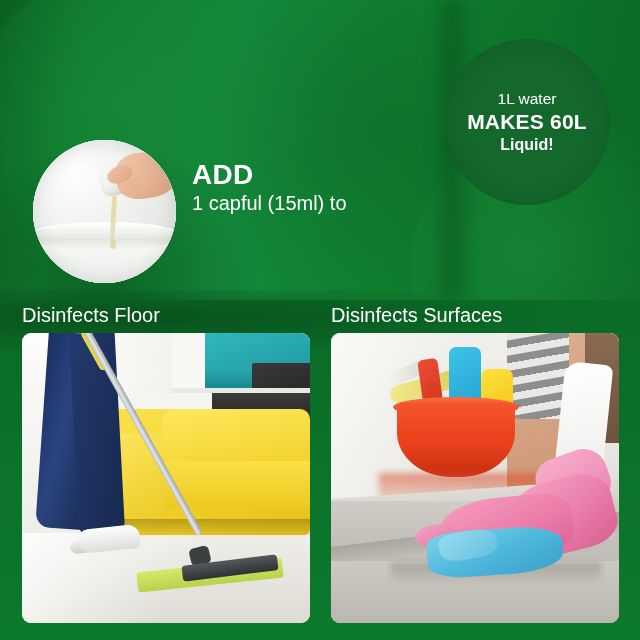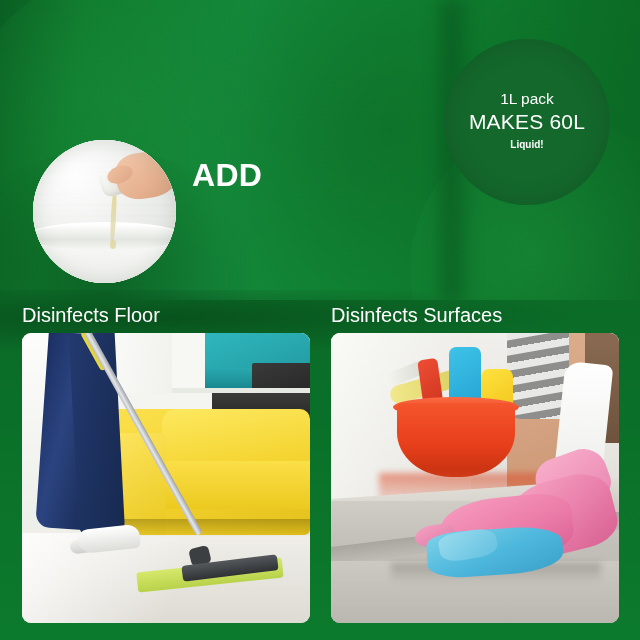--- a/index.html
+++ b/index.html
@@ -98,23 +98,23 @@
     background: #14682c;
     box-shadow: inset 0 0 26px rgba(0,0,0,.14);
     display: flex;
     flex-direction: column;
     align-items: center;
     justify-content: center;
     text-align: center;
     color: #ffffff;
   }
   .badge-l1 { font-size: 15.5px; line-height: 20px; }
-  .badge-l2 { font-size: 21px; font-weight: normal; line-height: 25px; letter-spacing: .2px; }
+  .badge-l2 { font-size: 21px; font-weight: bold; line-height: 25px; letter-spacing: .2px; }
   .badge-l3 { font-size: 15.5px; line-height: 21px; }
-  .badge-l4 { font-size: 10px; line-height: 21px; font-weight: bold; }
+  .badge-l4 { font-size: 16px; line-height: 21px; font-weight: bold; }
 
   
   .capshot {
     position: absolute;
     left: 33px;
     top: 140px;
     width: 143px;
     height: 143px;
     border-radius: 50%;
     overflow: hidden;
@@ -207,21 +207,21 @@
   }
 
   
   .add-block {
     position: absolute;
     left: 192px;
     top: 160px;
     color: #ffffff;
   }
   .add-title {
-    font-size: 32px;
+    font-size: 28px;
     font-weight: bold;
     line-height: 30px;
     letter-spacing: .3px;
   }
   .add-line {
     font-size: 20px;
     line-height: 27px;
   }
 
   
@@ -310,40 +310,41 @@
   <div class="bg-blotch-a"></div>
   <div class="bg-blotch-b"></div>
   <div class="bg-blotch-c"></div>
   <div class="bg-blotch-d"></div>
   <div class="bg-streak"></div>
   <div class="bg-bottom"></div>
   <div class="bg-bottom-vein"></div>
 
 
   <div class="badge">
-    <div class="badge-l1">1L pack</div>
+    <div class="badge-l1">1L water</div>
     <div class="badge-l2">MAKES 60L</div>
     <div class="badge-l4">Liquid!</div>
   </div>
 
   <div class="capshot">
     <div class="cap-wall"></div>
     <div class="cap-wall-shade"></div>
     <div class="cap-bucket"></div>
     <div class="cap-bucket-rim"></div>
     <div class="cap-pour"></div>
     <div class="cap-drop"></div>
     <div class="cap-cap"></div>
     <div class="cap-hand"></div>
     <div class="cap-finger"></div>
     <div class="cap-vignette"></div>
   </div>
 
   <div class="add-block">
     <div class="add-title">ADD</div>
+    <div class="add-line">1 capful (15ml) to</div>
   </div>
 
   <div class="cap-label right">Disinfects Surfaces</div>
   <div class="cap-label left">Disinfects Floor</div>
 
   <div class="photo left">
     <div class="lp-wallL"></div>
     <div class="lp-curtain"></div>
     <div class="lp-wallR"></div>
     <div class="lp-cabinet"></div>

